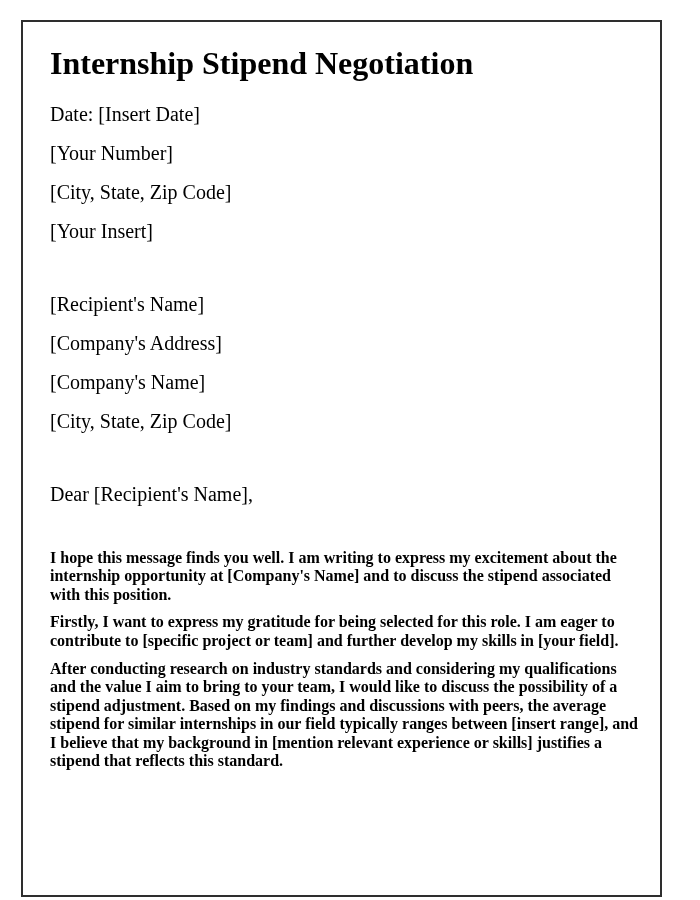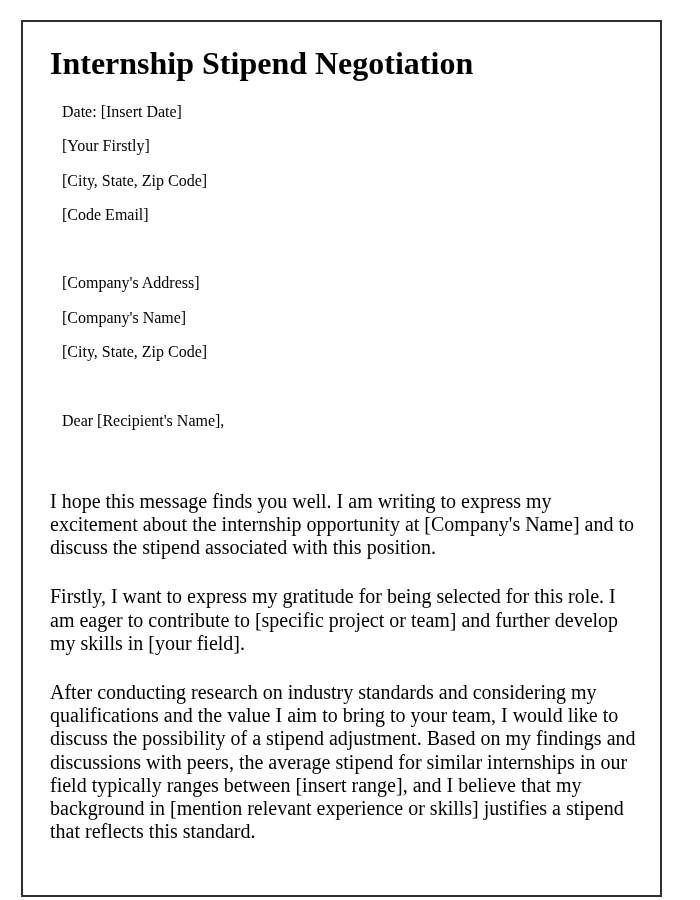--- a/index.html
+++ b/index.html
@@ -30,49 +30,51 @@
     padding: 23px 21px 0 27px;
     overflow: hidden;
   }
   h1.title {
     font-size: 32px;
     font-weight: bold;
     line-height: 1.15;
     margin: 0 0 21px 0;
   }
   p.line {
-    font-size: 16px;
+    font-size: 20px;
     line-height: 1.15;
-    margin: 16px 12px;
+    margin: 16px 0;
     white-space: pre;
   }
   p.para {
-    font-size: 20px;
+    font-size: 16px;
     line-height: 1.16;
-    margin: 26px 0;
+    margin: 9px 0;
+    font-weight: bold;
   }
   .spacer {
     height: 18px;
   }
 </style>
 </head>
 <body>
 
 <div class="canvas">
   <div class="page">
 
     <h1 class="title">Internship Stipend Negotiation</h1>
 
     <p class="line">Date: [Insert Date]</p>
-    <p class="line">[Your Firstly]</p>
+    <p class="line">[Your Number]</p>
     <p class="line">[City, State, Zip Code]</p>
-    <p class="line">[Code Email]</p>
+    <p class="line">[Your Insert]</p>
 
     <div class="spacer"></div>
 
+    <p class="line">[Recipient's Name]</p>
     <p class="line">[Company's Address]</p>
     <p class="line">[Company's Name]</p>
     <p class="line">[City, State, Zip Code]</p>
 
     <div class="spacer"></div>
 
     <p class="line">Dear [Recipient's Name],</p>
 
     <div class="spacer"></div>
 

